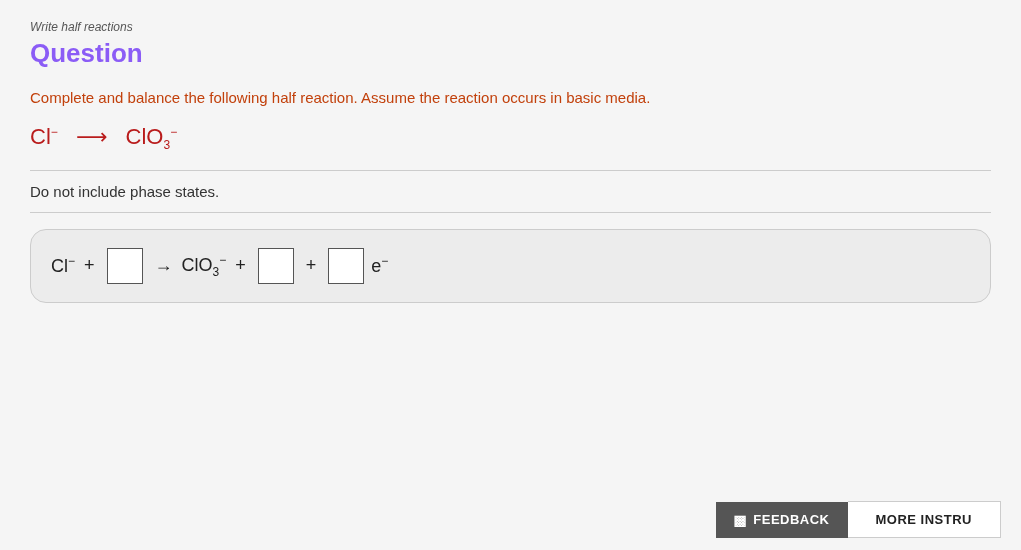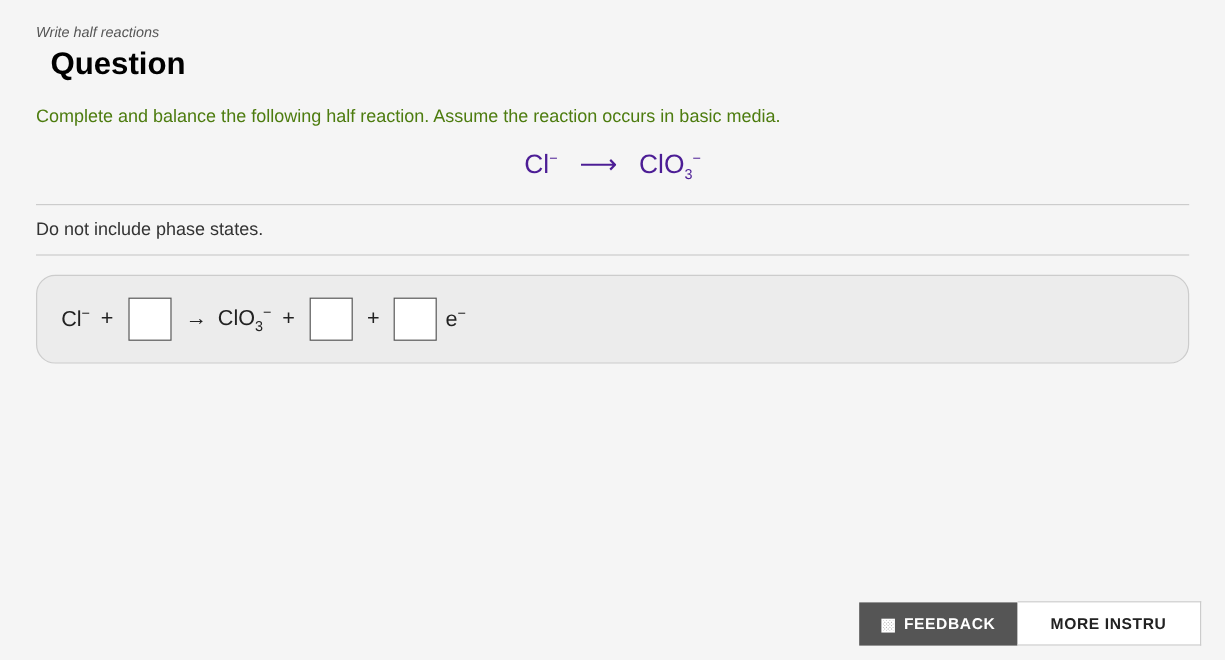--- a/index.html
+++ b/index.html
@@ -39,37 +39,36 @@
     .subtitle {
       font-size: 12px;
       color: #555;
       margin-bottom: 4px;
       font-style: italic;
     }
 
     .question-title {
       font-size: 26px;
       font-weight: bold;
-      color: #000000;
+      color: #8b5cf6;
       margin-bottom: 18px;
-      margin-left: 12px;
     }
 
     .question-text {
       font-size: 15px;
-      color: #4d7c0f;
+      color: #c2410c;
       margin-bottom: 8px;
       line-height: 1.5;
     }
 
     .reaction-display {
-      text-align: center;
+      text-align: left;
       font-size: 22px;
       margin: 14px 0 18px 0;
-      color: #4c1d95;
+      color: #b91c1c;
     }
 
     .reaction-display sup {
       font-size: 13px;
     }
 
     .reaction-display sub {
       font-size: 13px;
     }
 

